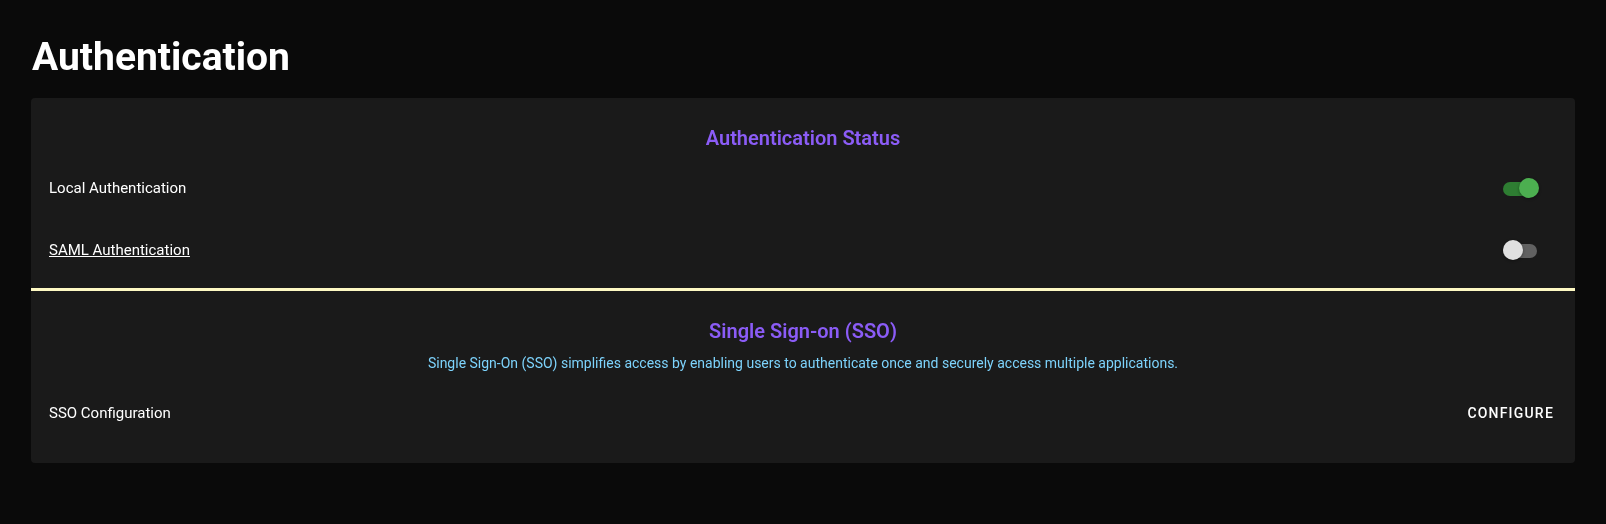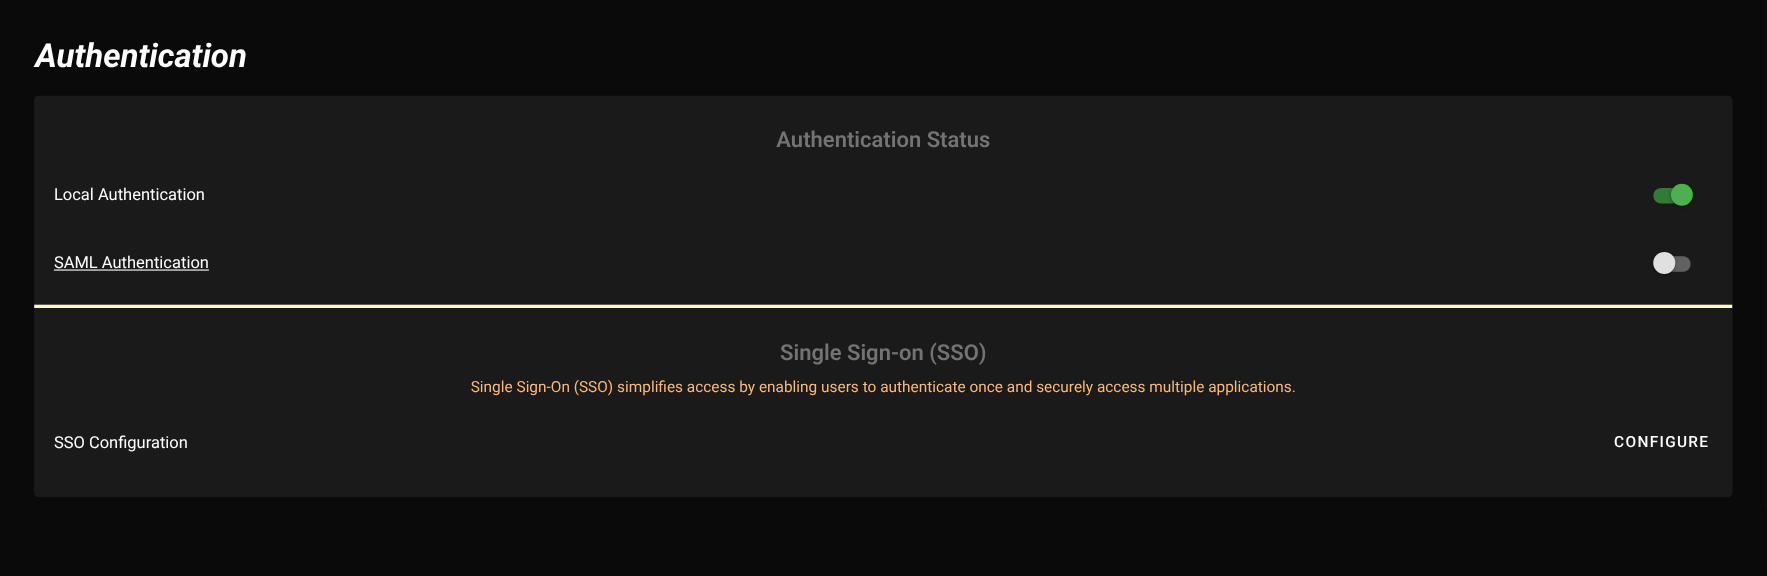--- a/index.html
+++ b/index.html
@@ -5,48 +5,47 @@
     * { margin: 0; padding: 0; box-sizing: border-box; }
     body {
       background: #0a0a0a;
       color: #ffffff;
       font-family: -apple-system, BlinkMacSystemFont, "Segoe UI", Roboto, Helvetica, Arial, sans-serif;
       width: 1606px;
       height: 524px;
       padding: 0;
     }
     .page-title {
-      font-size: 30px;
+      font-size: 39px;
       font-weight: 700;
       padding: 34px 0 18px 32px;
       color: #ffffff;
-      font-style: italic;
     }
     .card {
       background: #1a1a1a;
       border-radius: 4px;
       margin: 0 31px;
       overflow: hidden;
     }
     .section {
       padding: 24px 0 28px 0;
     }
     .section + .section {
       border-top: 3px solid #fef9c3;
     }
     .section-title {
       font-size: 20px;
       font-weight: 600;
       text-align: center;
-      color: #737373;
+      color: #8b5cf6;
       padding: 4px 0 0 0;
     }
     .section-subtitle {
       font-size: 14px;
-      color: #fdba74;
+      color: #7dd3fc;
       text-align: center;
       padding: 12px 0 0 0;
     }
     .row {
       display: flex;
       align-items: center;
       justify-content: space-between;
       padding: 22px 36px 0 18px;
     }
     .row-label {

